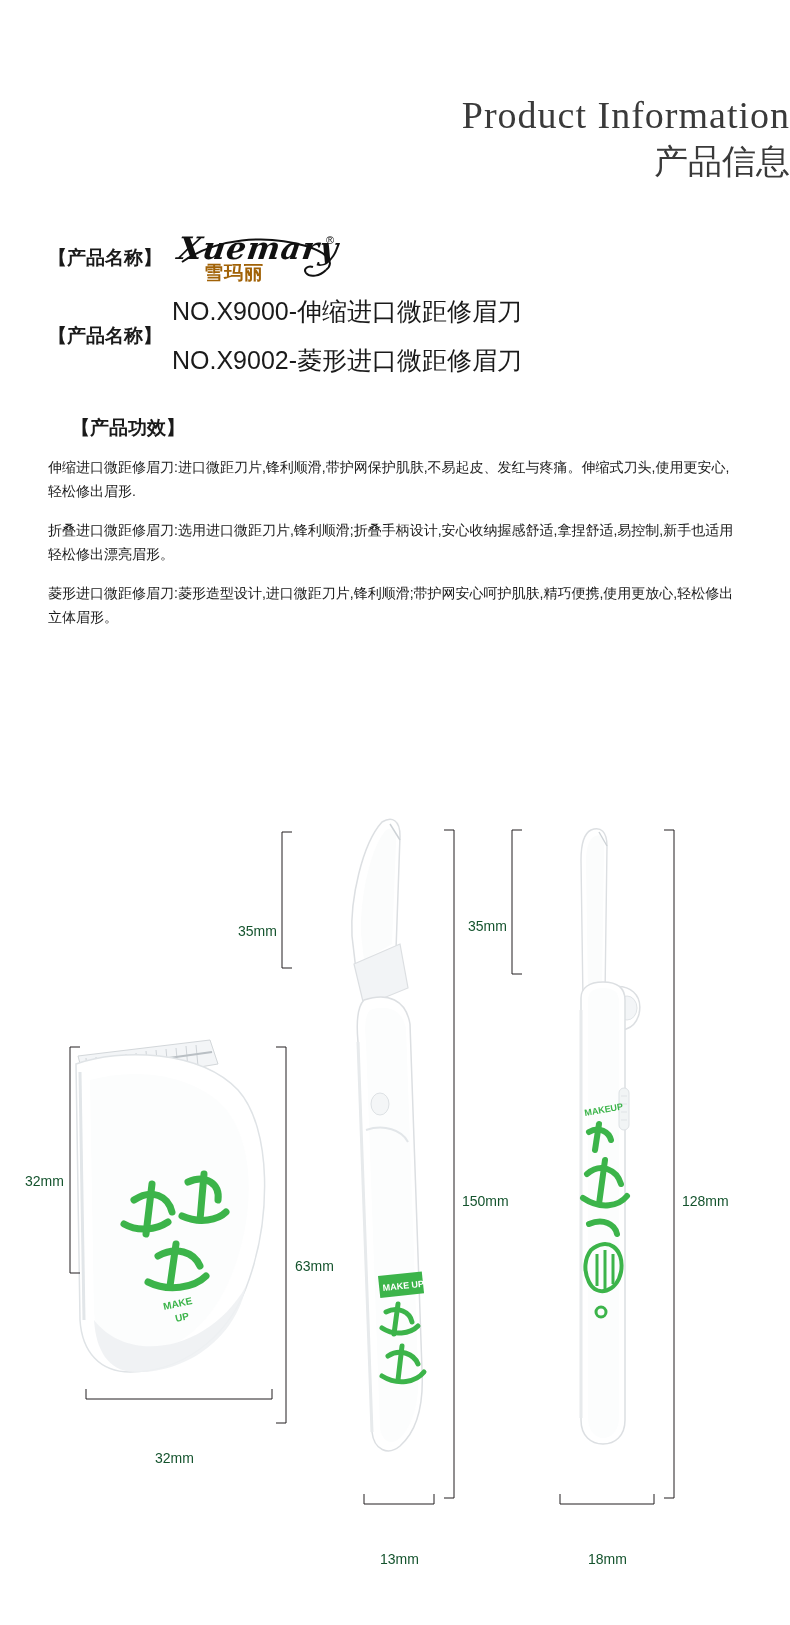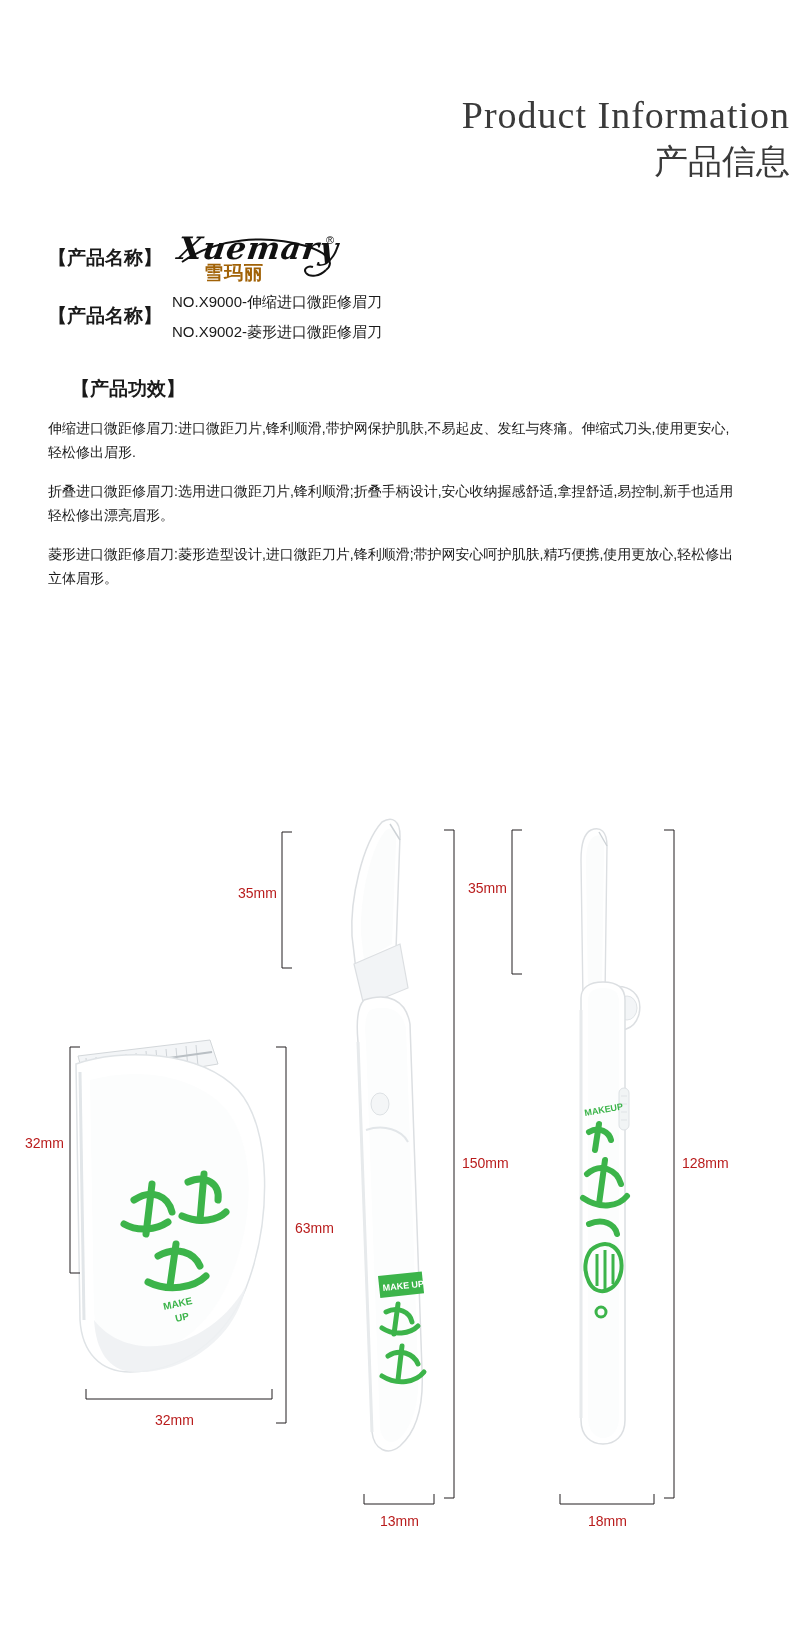--- a/index.html
+++ b/index.html
@@ -97,21 +97,21 @@
     left: 0;
     top: 2px;
     width: 180px;
     height: 52px;
   }
 
   .names {
     margin-left: 10px;
   }
   .name-line {
-    font-size: 15px;
+    font-size: 25px;
     line-height: 1.95;
     color: #1a1a1a;
     white-space: nowrap;
   }
 
   .efficacy-title {
     margin-top: 30px;
     font-size: 19px;
     font-weight: 700;
     color: #1a1a1a;
@@ -129,22 +129,23 @@
   .products {
     position: absolute;
     left: 0;
     top: 790px;
     width: 790px;
     height: 790px;
   }
   .dim-label {
     position: absolute;
     font-size: 14px;
-    color: #b91c1c;
+    color: #14532d;
     white-space: nowrap;
+    margin-top: 38px;
   }
   svg { display: block; }
   .prod-svg {
     position: absolute;
   }
 </style>
 </head>
 <body>
 
 <div class="header">

